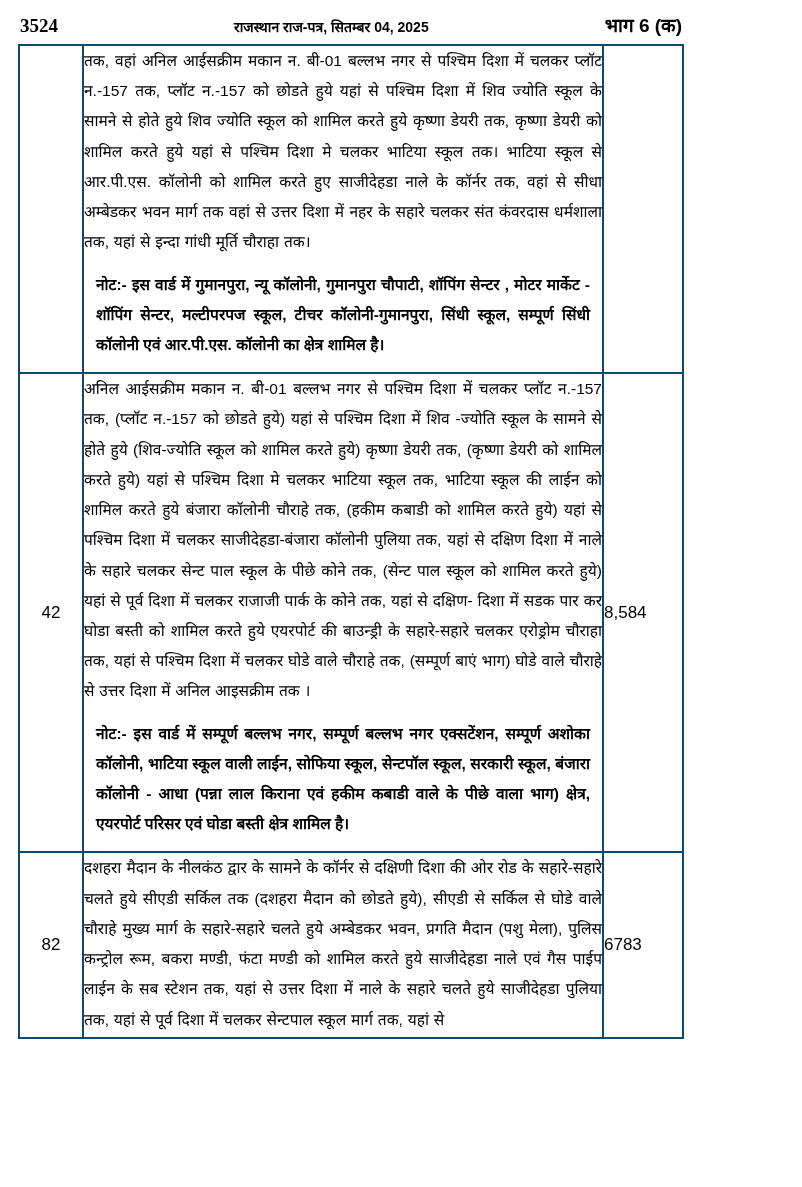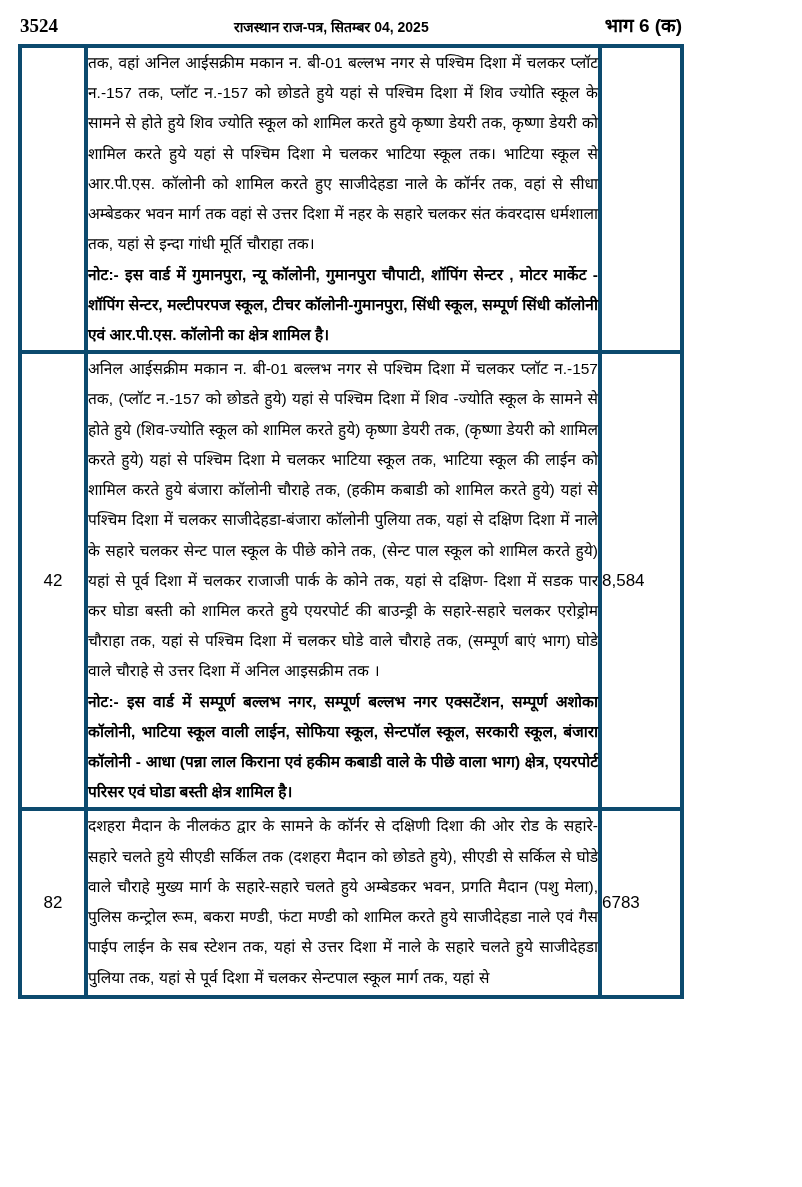--- a/index.html
+++ b/index.html
@@ -43,21 +43,21 @@
     font-weight: bold;
     font-family: "Liberation Sans", sans-serif;
     text-align: center;
   }
   table.doc-table {
     border-collapse: collapse;
     width: 100%;
     table-layout: fixed;
   }
   table.doc-table td {
-    border: 4px solid #0c4a6e;
+    border: 2px solid #0c4a6e;
     vertical-align: middle;
     padding: 0;
   }
   td.col-num {
     width: 62px;
     text-align: center;
     font-size: 17px;
     font-family: "Liberation Sans", sans-serif;
   }
   td.col-body {
@@ -78,21 +78,21 @@
     text-justify: inter-word;
     margin: 0;
     word-spacing: 0.5px;
   }
   .note {
     font-family: "Liberation Sans", sans-serif;
     font-size: 15.5px;
     line-height: 1.95;
     font-weight: bold;
     text-align: justify;
-    margin: 0;
+    margin: 12px;
   }
   .last-row td.col-body {
     padding-bottom: 2px;
   }
 </style>
 </head>
 <body>
 
 <div class="page">
 

